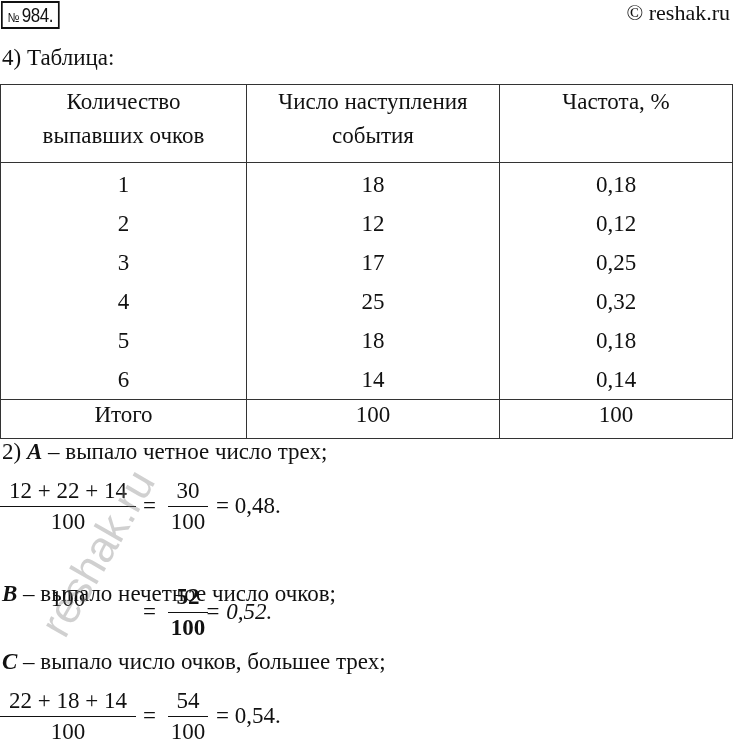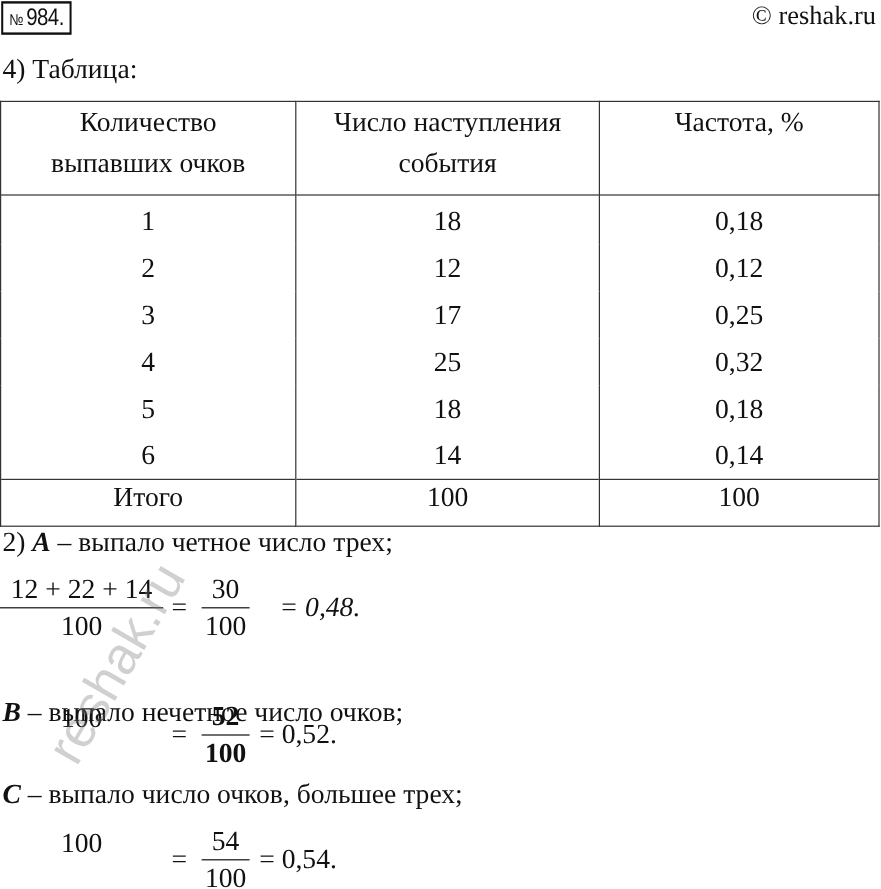--- a/index.html
+++ b/index.html
@@ -111,41 +111,42 @@
 </div>
 <div class="frac" style="left:0px; top:478px; width:136px;">
   <span class="n">12 + 22 + 14</span>
   <span class="d">100</span>
 </div>
 <div class="eq" style="left:143px; top:493px;">=</div>
 <div class="frac" style="left:168px; top:478px; width:40px;">
   <span class="n">30</span>
   <span class="d">100</span>
 </div>
-<div class="eq" style="left:233px; top:493px;font-style:italic;">= 0,48.</div>
+<div class="eq" style="left:216px; top:493px;">= 0,48.</div>
 
 <div class="abs line" style="left:2px; top:544px;margin-top:36px;">
   <i class="var">B</i>
   <span>– выпало нечетное число очков;</span>
 </div>
 <div class="frac" style="left:0px; top:584px; width:136px;">
   <span class="d">100</span>
 </div>
 <div class="eq" style="left:143px; top:599px;">=</div>
 <div class="frac" style="left:168px; top:584px; width:40px;font-weight:bold;">
   <span class="n">52</span>
   <span class="d">100</span>
 </div>
-<div class="eq" style="left:216px; top:599px;">= 0,52.</div>
+<div class="eq" style="left:205px; top:599px;font-style:italic;">= 0,52.</div>
 
 <div class="abs line" style="left:2px; top:648px;">
   <i class="var">C</i>
   <span>– выпало число очков, большее трех;</span>
 </div>
 <div class="frac" style="left:0px; top:688px; width:136px;">
+  <span class="n">22 + 18 + 14</span>
   <span class="d">100</span>
 </div>
 <div class="eq" style="left:143px; top:703px;">=</div>
 <div class="frac" style="left:168px; top:688px; width:40px;">
   <span class="n">54</span>
   <span class="d">100</span>
 </div>
 <div class="eq" style="left:216px; top:703px;">= 0,54.</div>
 
 <div class="watermark" style="left:30px; top:620px; font-size:44px; transform: rotate(-60deg); transform-origin: left top;">reshak.ru</div>

